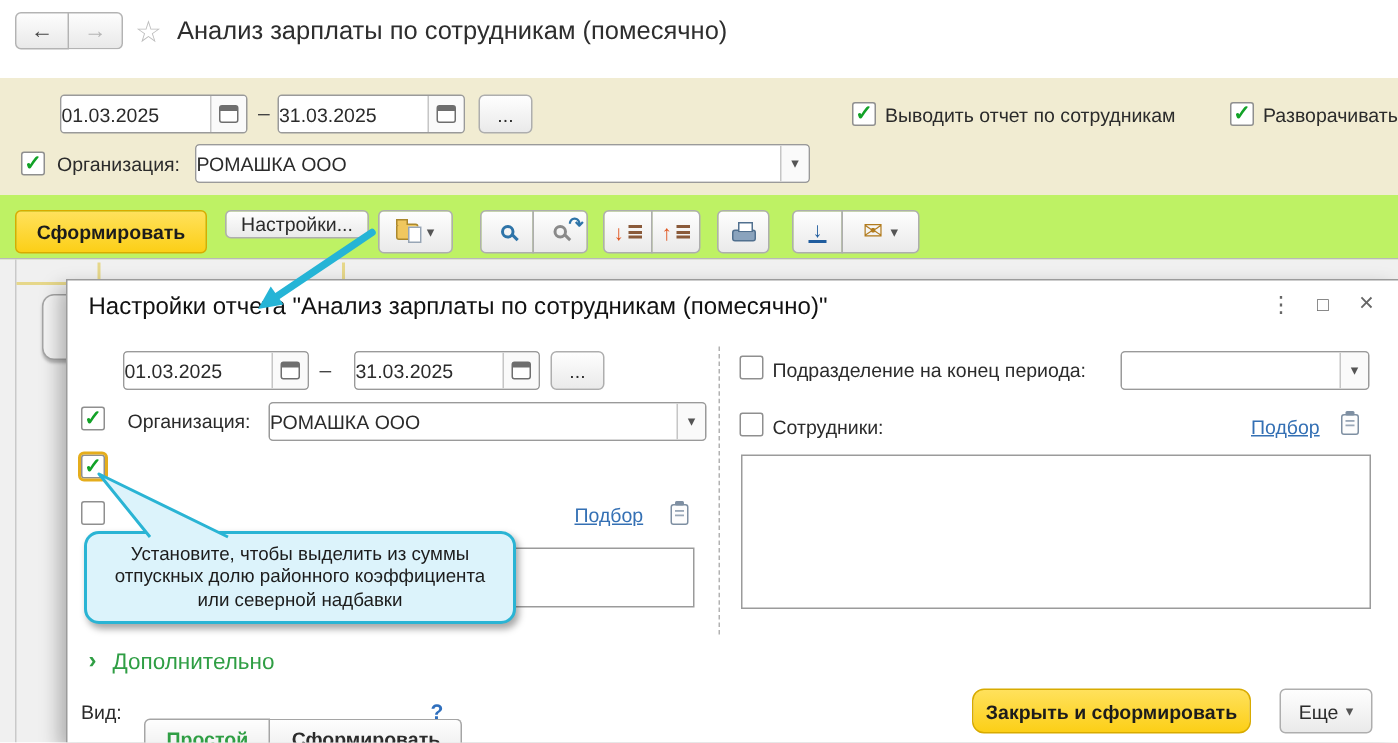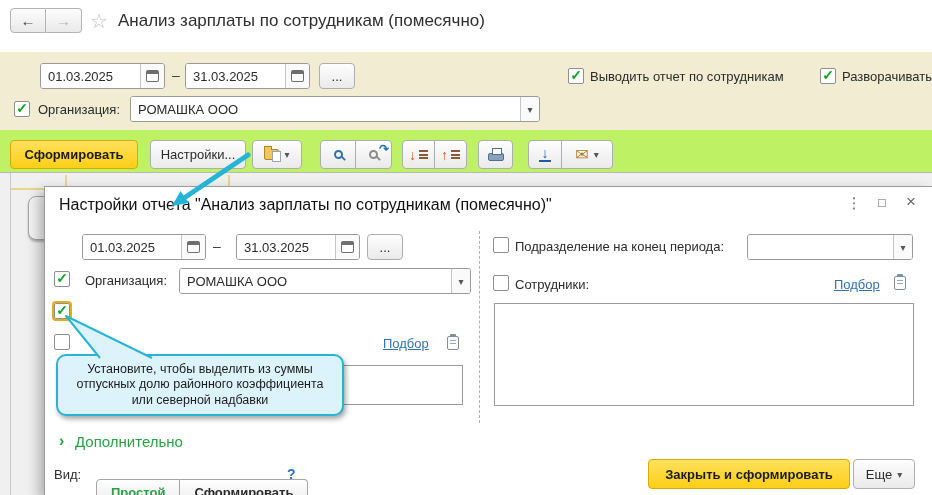--- a/index.html
+++ b/index.html
@@ -17,21 +17,21 @@
   .navbtn.last  { border-radius:0 4px 4px 0; border-left:none; color:#b5b5b5; }
   .navbtn.first { color:#444; }
   .star { position:absolute; left:90px; top:9px; font-size:20px; color:#bdbdbd; }
   .page-title { position:absolute; left:118px; top:11px; font-size:17px; color:#2e2e2e; }
 
   
   .filterband { position:absolute; left:0; top:52px; width:932px; height:78px; background:#f1ecd2; }
 
   .input { position:absolute; background:#fff; border:1px solid #9a9a9a; border-radius:3px;
            display:flex; align-items:stretch; overflow:hidden; }
-  .input .val { flex:1; display:flex; align-items:center; padding-left:7px; background:#fff; }
+  .input .val { flex:1; display:flex; align-items:center; background:#fff; }
   .input .seg { width:24px; display:flex; align-items:center; justify-content:center; border-left:1px solid #c6c6c6; background:#fafafa; }
   .cal { width:13px; height:12px; border:1px solid #6e6e6e; border-top:4px solid #6e6e6e; border-radius:2px; background:#fff; }
   .ddseg { width:19px; display:flex; align-items:center; justify-content:center; border-left:1px solid #c6c6c6; background:#fafafa; color:#555; font-size:10px; }
 
   .dash { position:absolute; color:#444; font-size:14px; }
 
   .btn { position:absolute; border:1px solid #aeaeae; background:linear-gradient(#fefefe,#eaeaea);
          border-radius:4px; display:flex; align-items:center; justify-content:center; font-size:13px; color:#2b2b2b; cursor:pointer; }
   .btn-yellow { background:linear-gradient(#ffe15c,#fccf17); border-color:#d8ab00; font-weight:bold; color:#1c1c1c; }
 
@@ -152,21 +152,21 @@
       <span class="ddseg">
           <span>▾</span>
         </span>
     </div>
   </div>
 
   <div class="toolbar">
     <div class="btn btn-yellow" style="left:10px; top:10px; width:128px; height:29px;">
         <span>Сформировать</span>
       </div>
-    <div class="btn" style="left:150px; top:10px; width:96px; height:29px;">
+    <div class="btn" style="left:150px; top:10px; width:96px; height:19px;">
         <span>Настройки...</span>
       </div>
     <div class="btn" style="left:252px; top:10px; width:50px; height:29px;">
       <span class="folder"></span>
       <span class="ddmark">▾</span>
     </div>
     <div class="btn" style="left:320px; top:10px; width:36px; height:29px; border-radius:4px 0 0 4px;">
         <span class="mag"></span>
       </div>
     <div class="btn" style="left:355px; top:10px; width:37px; height:29px; border-radius:0 4px 4px 0;">
@@ -277,21 +277,21 @@
     <div class="seggroup" style="left:51px; top:292px;font-weight:bold;">
       <div class="segbtn first active">
           <span>Простой</span>
         </div>
       <div class="segbtn last">
           <span>Сформировать</span>
         </div>
     </div>
     <div class="help" style="left:242px; top:279px;">?</div>
 
-    <div class="btn btn-yellow" style="left:603px; top:272px; width:202px; height:30px;">
+    <div class="btn btn-yellow" style="left:603px; top:272px; width:186px; height:30px;border-radius:8px;">
         <span>Закрыть и сформировать</span>
       </div>
     <div class="btn" style="left:808px; top:272px; width:62px; height:30px;">
       <span>Еще</span>
       <span class="ddmark">▾</span>
     </div>
   </div>
 
   <svg class="overlay" viewBox="0 0 932 495">
     <path d="M100,358 L66,316 L152,358" fill="#dcf3fb" stroke="#2ab4d4" stroke-width="2" stroke-linejoin="round"></path>

